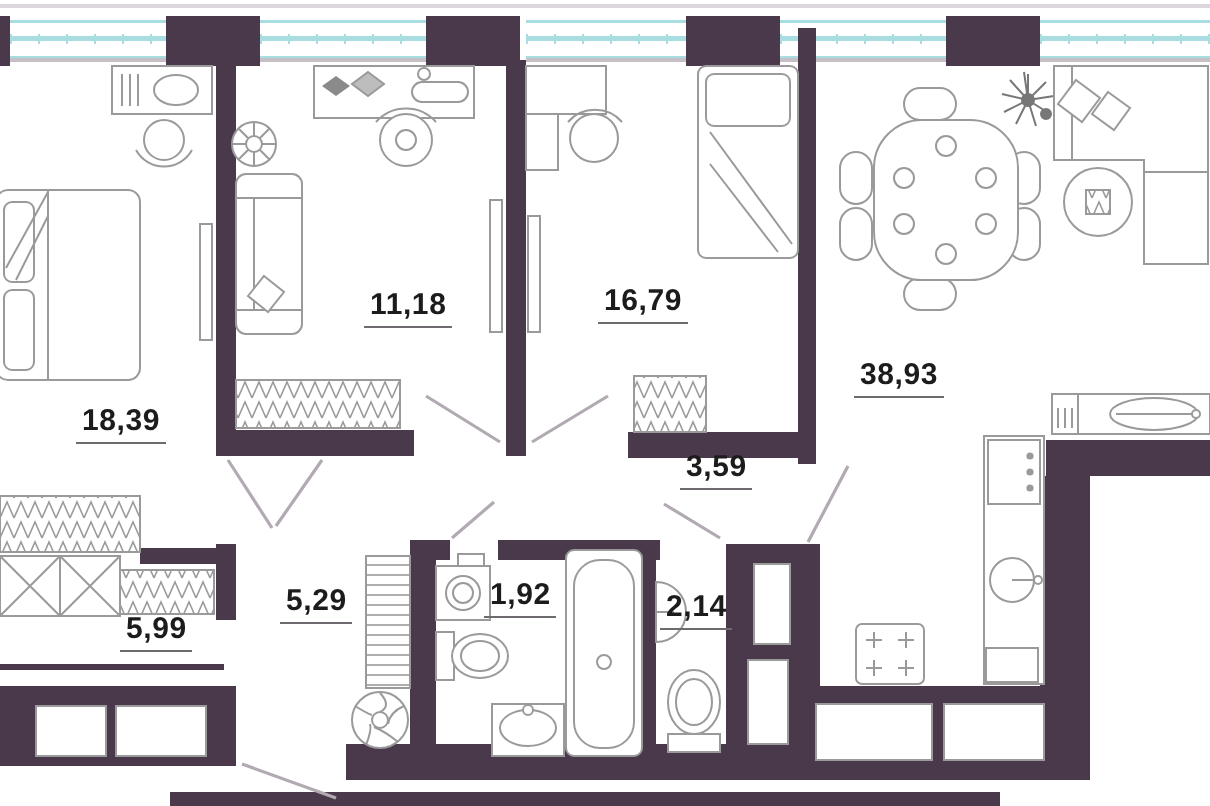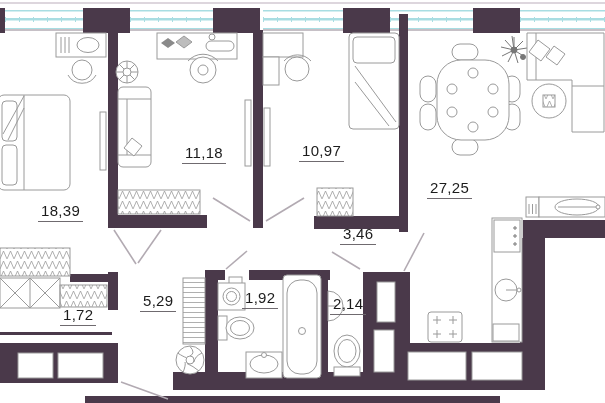--- a/index.html
+++ b/index.html
@@ -17,21 +17,21 @@
       linear-gradient(var(--window,#a8dde2),var(--window,#a8dde2)),
       repeating-linear-gradient(90deg,var(--window,#a8dde2) 0 1px,transparent 1px 14px);
     background-size:100% 1.5px,100% 2.5px,100% 1.5px,100% 5px;
     background-position:0 0,0 8px,0 18px,0 7px;
     background-repeat:no-repeat;
   }
   .sill{position:absolute;height:1.5px;background:#c6c0c6;}
   .furn{position:absolute;left:0;top:0;pointer-events:none;}
   .room-label{
     position:absolute;color:var(--label,#1c1c1c);
-    font-size:15px;font-weight:400;line-height:1.05;letter-spacing:.3px;
+    font-size:15px;font-weight:700;line-height:1.05;letter-spacing:.3px;
     border-bottom:1px solid #6f6a6f;padding:0 3px 2px 3px;
   }
 </style>
 </head>
 <body>
 
 <div class="plan">
 
   <div class="topline" style="left:0;top:2px;width:605px;height:2px"></div>
 
@@ -267,21 +267,21 @@
       <line x1="250" y1="221" x2="213" y2="198"></line>
       <line x1="266" y1="221" x2="304" y2="198"></line>
       <line x1="404" y1="271" x2="424" y2="233"></line>
       <line x1="226" y1="269" x2="247" y2="251"></line>
       <line x1="360" y1="269" x2="332" y2="252"></line>
     </g>
   </svg>
 
   <div class="room-label" style="left:38px;top:203px"><span>18,39</span></div>
   <div class="room-label" style="left:182px;top:145px"><span>11,18</span></div>
-  <div class="room-label" style="left:299px;top:143px"><span>10,97</span></div>
-  <div class="room-label" style="left:427px;top:180px"><span>27,25</span></div>
-  <div class="room-label" style="left:340px;top:226px"><span>3,46</span></div>
+  <div class="room-label" style="left:299px;top:143px"><span>16,79</span></div>
+  <div class="room-label" style="left:427px;top:180px"><span>38,93</span></div>
+  <div class="room-label" style="left:340px;top:226px"><span>3,59</span></div>
   <div class="room-label" style="left:140px;top:293px"><span>5,29</span></div>
   <div class="room-label" style="left:242px;top:290px"><span>1,92</span></div>
   <div class="room-label" style="left:330px;top:296px"><span>2,14</span></div>
-  <div class="room-label" style="left:60px;top:307px"><span>1,72</span></div>
+  <div class="room-label" style="left:60px;top:307px"><span>5,99</span></div>
 
 </div>
 
 </body></html>

